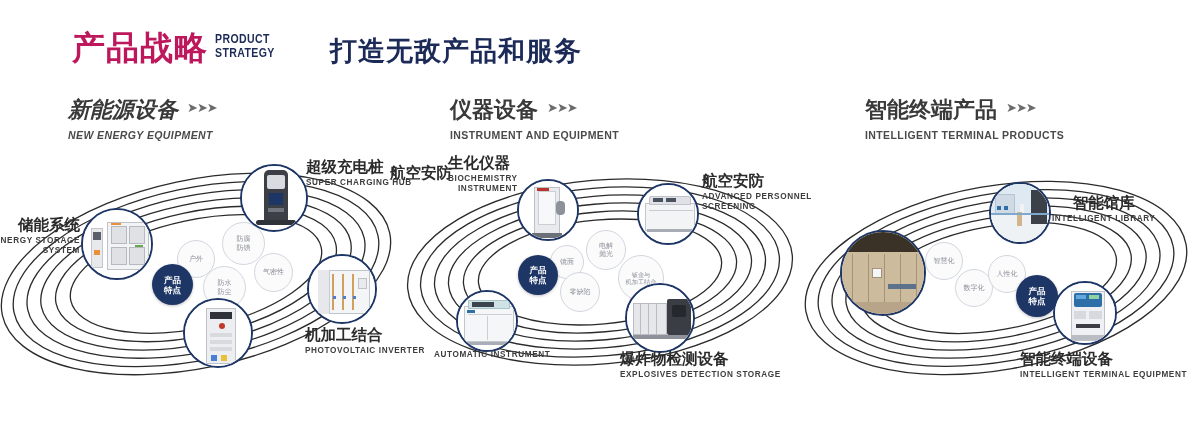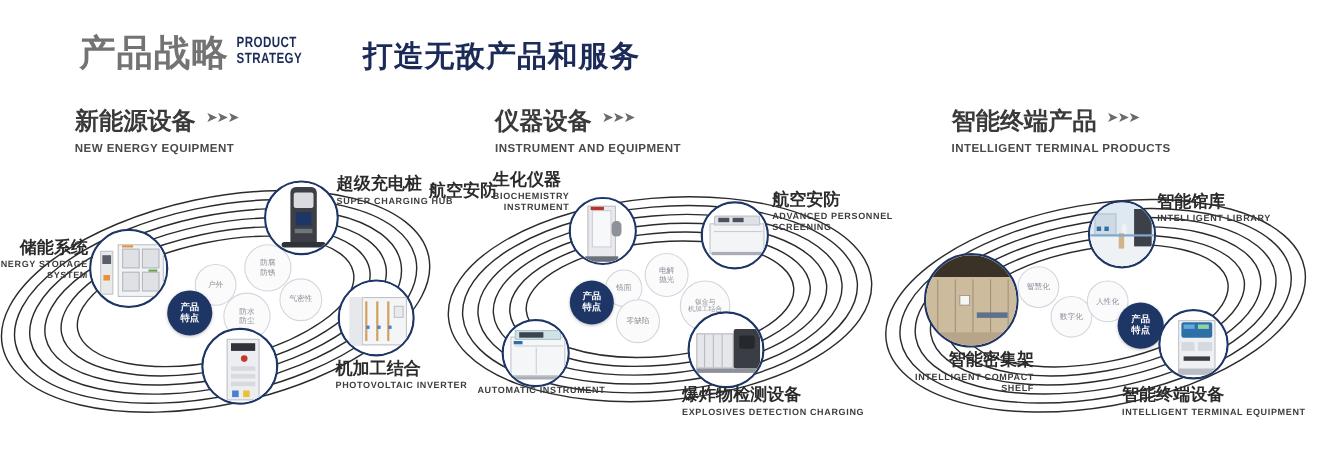--- a/index.html
+++ b/index.html
@@ -4,21 +4,21 @@
 <style>
   * { margin:0; padding:0; box-sizing:border-box; }
   html,body { width:1200px; height:422px; background:#ffffff; overflow:hidden; }
   body { font-family:"Liberation Sans","DejaVu Sans",sans-serif; color:#222; position:relative; }
 
   
   #header { position:absolute; left:0; top:0; width:1200px; height:88px; }
   .hdr-cn {
     position:absolute; left:72px; top:26px;
     font-size:33px; font-weight:bold; letter-spacing:1px;
-    color:#737373; font-family:"DejaVu Sans",sans-serif;
+    color:#be185d; font-family:"DejaVu Sans",sans-serif;
     white-space:nowrap;
   }
   .hdr-en {
     position:absolute; left:215px; top:32px;
     font-size:13.5px; font-weight:bold; line-height:14px;
     color:#1c2a58; letter-spacing:0.5px;
     font-family:"Liberation Sans Narrow","Liberation Sans",sans-serif;
     transform:scaleX(0.78); transform-origin:left top;
   }
   .hdr-slogan {
@@ -93,21 +93,21 @@
 
 <div id="header">
   <div class="hdr-cn">产品战略</div>
   <div class="hdr-en">
     <div>PRODUCT</div>
     <div>STRATEGY</div>
   </div>
   <div class="hdr-slogan">打造无敌产品和服务</div>
 </div>
 
-<div class="sec-head" style="left:68px;  top:95px;">
+<div class="sec-head" style="left:68px;  top:95px;font-style:italic;">
   <span class="sec-cn">新能源设备</span><span class="sec-arrows">➤➤➤</span>
   <div class="sec-en">NEW ENERGY EQUIPMENT</div>
 </div>
 <div class="sec-head" style="left:450px; top:95px;">
   <span class="sec-cn">仪器设备</span><span class="sec-arrows">➤➤➤</span>
   <div class="sec-en">INSTRUMENT AND EQUIPMENT</div>
 </div>
 <div class="sec-head" style="left:834px; top:95px;margin-left:31px;">
   <span class="sec-cn">智能终端产品</span><span class="sec-arrows">➤➤➤</span>
   <div class="sec-en">INTELLIGENT TERMINAL PRODUCTS</div>
@@ -304,21 +304,21 @@
       <div class="bar" style="left:21px; top:19px; width:1px;  height:30px; background:#b9bcc3;"></div>
       <div class="bar" style="left:29px; top:19px; width:1px;  height:30px; background:#b9bcc3;"></div>
       <div class="bar" style="left:40px; top:14px; width:24px; height:36px; background:#3a3d43; border-radius:2px;"></div>
       <div class="bar" style="left:45px; top:20px; width:14px; height:12px; background:#25282d; border-radius:2px;"></div>
       <div class="bar" style="left:6px;  top:50px; width:58px; height:4px;  background:#8e9199;"></div>
     </div>
   </div>
   <div class="nlabel" style="left:220px; top:200px;">
     <div class="cn">爆炸物检测设备</div>
     <div class="en">
-        <div>EXPLOSIVES DETECTION CHARGING</div>
+        <div>EXPLOSIVES DETECTION STORAGE</div>
       </div>
   </div>
 </div>
 
 <div class="cluster" style="left:800px;">
   <svg class="rings" width="400" height="260" viewBox="0 0 400 260">
     <g fill="none" stroke="#2b2b2b" stroke-width="1.3">
       <ellipse cx="196" cy="128" rx="122" ry="52" transform="rotate(-10 196 128)"></ellipse>
       <ellipse cx="196" cy="128" rx="137" ry="60" transform="rotate(-10 196 128)"></ellipse>
       <ellipse cx="196" cy="128" rx="152" ry="68" transform="rotate(-10 196 128)"></ellipse>
@@ -347,48 +347,41 @@
       <div class="bar" style="left:0;   top:30px;width:62px; height:32px; background:#eef2f5;"></div>
       <div class="bar" style="left:4px; top:10px;width:20px; height:20px; background:#cfdae5; border:1px solid #b6c4d2;"></div>
       <div class="bar" style="left:6px; top:22px;width:4px;  height:4px;  background:#2f6fa8;"></div>
       <div class="bar" style="left:13px;top:22px;width:4px;  height:4px;  background:#2f6fa8;"></div>
       <div class="bar" style="left:40px;top:6px; width:16px; height:34px; background:#3c4049;"></div>
       <div class="bar" style="left:29px;top:20px;width:4px;  height:20px; background:#f0f2f4;"></div>
       <div class="bar" style="left:26px;top:28px;width:5px;  height:14px; background:#d2b48c;"></div>
       <div class="bar" style="left:0;   top:29px;width:62px; height:2px;  background:#7fa8cd;"></div>
     </div>
   </div>
-  <div class="nlabel" style="left:252px; top:24px;">
+  <div class="nlabel" style="left:252px; top:44px;text-align:center;">
     <div class="cn">智能馆库</div>
     <div class="en">
         <div>INTELLIGENT LIBRARY</div>
       </div>
   </div>
 
   <div class="node" style="left:40px; top:80px; width:86px; height:86px;">
     <div class="ph" style="background:#d9cbb4;">
       <div class="bar" style="left:0;   top:0;   width:86px; height:20px; background:#3b3227;"></div>
       <div class="bar" style="left:0;   top:20px;width:86px; height:50px; background:#cdbb9e;"></div>
       <div class="bar" style="left:0;   top:70px;width:86px; height:16px; background:#b7a489;"></div>
       <div class="bar" style="left:10px;top:22px;width:1px;  height:48px; background:#a3917a;"></div>
       <div class="bar" style="left:26px;top:22px;width:1px;  height:48px; background:#a3917a;"></div>
       <div class="bar" style="left:42px;top:22px;width:1px;  height:48px; background:#a3917a;"></div>
       <div class="bar" style="left:58px;top:22px;width:1px;  height:48px; background:#a3917a;"></div>
       <div class="bar" style="left:74px;top:22px;width:1px;  height:48px; background:#a3917a;"></div>
       <div class="bar" style="left:30px;top:36px;width:10px; height:10px; background:#f5f6f7; border:1px solid #a3917a;"></div>
       <div class="bar" style="left:46px;top:52px;width:28px; height:5px;  background:#5c728c;"></div>
     </div>
   </div>
-  <div class="nlabel right-al" style="left:10px; top:168px; width:130px;">
-    <div class="cn">智能密集架</div>
-    <div class="en">
-      <div>INTELLIGENT COMPACT</div>
-      <div>SHELF</div>
-    </div>
-  </div>
 
   <div class="node" style="left:253px; top:131px; width:64px; height:64px;">
     <div class="ph">
       <div class="bar" style="left:16px;top:8px; width:34px; height:50px; background:#eef0f3; border:1px solid #c0c3c9;"></div>
       <div class="bar" style="left:19px;top:10px;width:28px; height:14px; background:#2f6fa8; border-radius:2px;"></div>
       <div class="bar" style="left:21px;top:12px;width:10px; height:4px;  background:#63a9de;"></div>
       <div class="bar" style="left:34px;top:12px;width:10px; height:4px;  background:#8fd3a2;"></div>
       <div class="bar" style="left:19px;top:28px;width:12px; height:8px;  background:#d6d9de;"></div>
       <div class="bar" style="left:34px;top:28px;width:13px; height:8px;  background:#d6d9de;"></div>
       <div class="bar" style="left:21px;top:41px;width:24px; height:4px;  background:#3a3d43;"></div>

